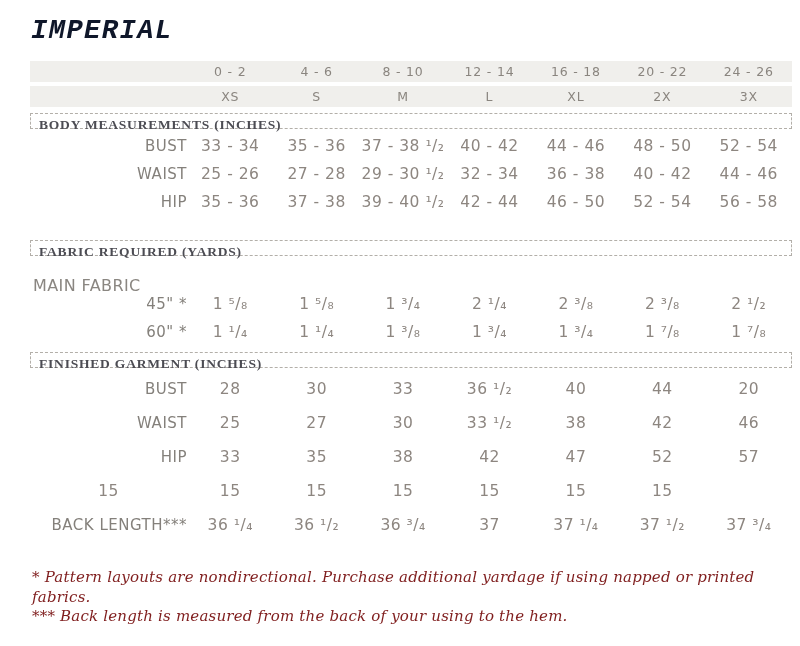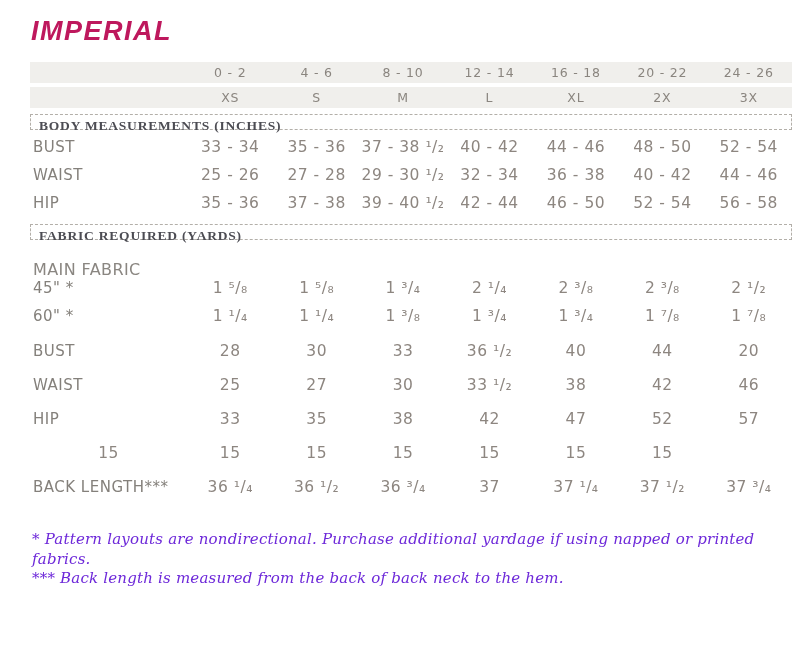--- a/index.html
+++ b/index.html
@@ -3,25 +3,25 @@
 <meta charset="utf-8">
 <style>
   * { box-sizing: border-box; margin: 0; padding: 0; }
   html, body { width: 800px; background: #ffffff; }
   body {
     height: 646px;
     font-family: "DejaVu Sans", sans-serif;
     overflow: hidden;
   }
   .page-title {
-    font-family: Liberation Sans, sans-serif;
+    font-family: Liberation Mono, monospace;
     font-style: italic;
     font-size: 27px;
     letter-spacing: 1.5px;
-    color: #be185d;
+    color: #0f172a;
     margin: 16px 0 0 31px;
   }
   .size-table { width: 762px; margin: 15px 0 0 30px; }
   .grid-row {
     display: grid;
     grid-template-columns: 157px repeat(7, 1fr);
     align-items: center;
   }
   .band { background: #f0efec; height: 21px; margin-bottom: 4px; }
   .band .cell {
@@ -39,21 +39,21 @@
     color: #4c4c53;
     letter-spacing: 0.8px;
     margin-top: 6px;
     height: 16px;
   }
   .r28 { height: 28px; }
   .r34 { height: 34px; }
   .mt3 { margin-top: 3px; }
   .mt4 { margin-top: 4px; }
   .cell.label {
-    text-align: left;
+    text-align: right;
     padding-left: 3px;
     font-size: 15px;
     color: #84807b;
     letter-spacing: 0.5px;
     white-space: nowrap;
   }
   .cell.val {
     text-align: center;
     font-size: 15.5px;
     color: #8d8680;
@@ -66,21 +66,21 @@
     padding-left: 3px;
     margin-top: 20px;
     letter-spacing: 0.4px;
     height: 14px;
   }
   .footnotes {
     margin: 26px 0 0 32px;
     font-family: "DejaVu Serif", serif;
     font-style: italic;
     font-size: 15px;
-    color: #6d28d9;
+    color: #7f1d1d;
     line-height: 19.5px;
     letter-spacing: 0.2px;
   }
 </style>
 </head>
 <body>
 
 <h1 class="page-title">IMPERIAL</h1>
 
 <div class="size-table">
@@ -135,21 +135,21 @@
     <div class="cell label">HIP</div>
     <div class="cell val">35 - 36</div>
     <div class="cell val">37 - 38</div>
     <div class="cell val">39 - 40 ¹/₂</div>
     <div class="cell val">42 - 44</div>
     <div class="cell val">46 - 50</div>
     <div class="cell val">52 - 54</div>
     <div class="cell val">56 - 58</div>
   </div>
 
-  <div class="section-box" style="margin-top:7px">FABRIC REQUIRED (YARDS)</div>
+  <div class="section-box" style="margin-top:24px">FABRIC REQUIRED (YARDS)</div>
   <div class="subheading">MAIN FABRIC</div>
 
   <div class="grid-row r28">
     <div class="cell label">45" *</div>
     <div class="cell val">1 ⁵/₈</div>
     <div class="cell val">1 ⁵/₈</div>
     <div class="cell val">1 ³/₄</div>
     <div class="cell val">2 ¹/₄</div>
     <div class="cell val">2 ³/₈</div>
     <div class="cell val">2 ³/₈</div>
@@ -160,20 +160,21 @@
     <div class="cell label">60" *</div>
     <div class="cell val">1 ¹/₄</div>
     <div class="cell val">1 ¹/₄</div>
     <div class="cell val">1 ³/₈</div>
     <div class="cell val">1 ³/₄</div>
     <div class="cell val">1 ³/₄</div>
     <div class="cell val">1 ⁷/₈</div>
     <div class="cell val">1 ⁷/₈</div>
   </div>
 
+  <div class="section-box">FINISHED GARMENT (INCHES)</div>
 
   <div class="grid-row r34 mt4">
     <div class="cell label">BUST</div>
     <div class="cell val">28</div>
     <div class="cell val">30</div>
     <div class="cell val">33</div>
     <div class="cell val">36 ¹/₂</div>
     <div class="cell val">40</div>
     <div class="cell val">44</div>
     <div class="cell val">20</div>
@@ -219,14 +220,14 @@
     <div class="cell val">37</div>
     <div class="cell val">37 ¹/₄</div>
     <div class="cell val">37 ¹/₂</div>
     <div class="cell val">37 ³/₄</div>
   </div>
 
 </div>
 
 <div class="footnotes">
   <div>* Pattern layouts are nondirectional. Purchase additional yardage if using napped or printed fabrics.</div>
-  <div>*** Back length is measured from the back of back neck to the hem.</div>
+  <div>*** Back length is measured from the back of your using to the hem.</div>
 </div>
 
 </body></html>

